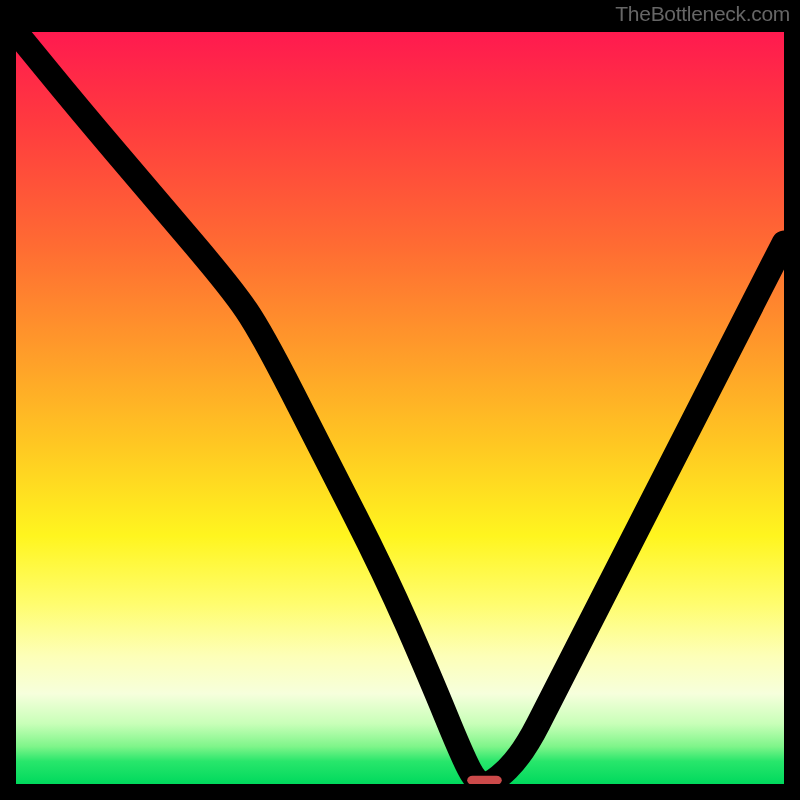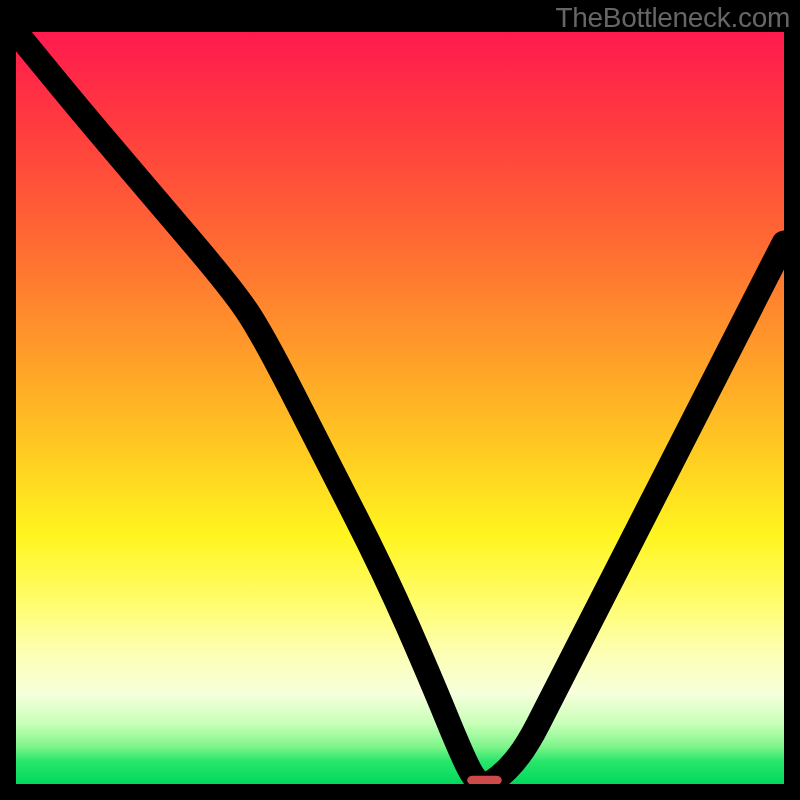--- a/index.html
+++ b/index.html
@@ -15,21 +15,21 @@
     position: relative;
     width: 800px;
     height: 800px;
     background: #000;
   }
   .watermark {
     position: absolute;
     top: 2px;
     right: 10px;
     color: #666;
-    font-size: 28px;
+    font-size: 21px;
     font-weight: 500;
     letter-spacing: -0.3px;
     z-index: 10;
   }
   .plot-area {
     position: absolute;
     left: 16px;
     top: 32px;
     width: 768px;
     height: 752px;

